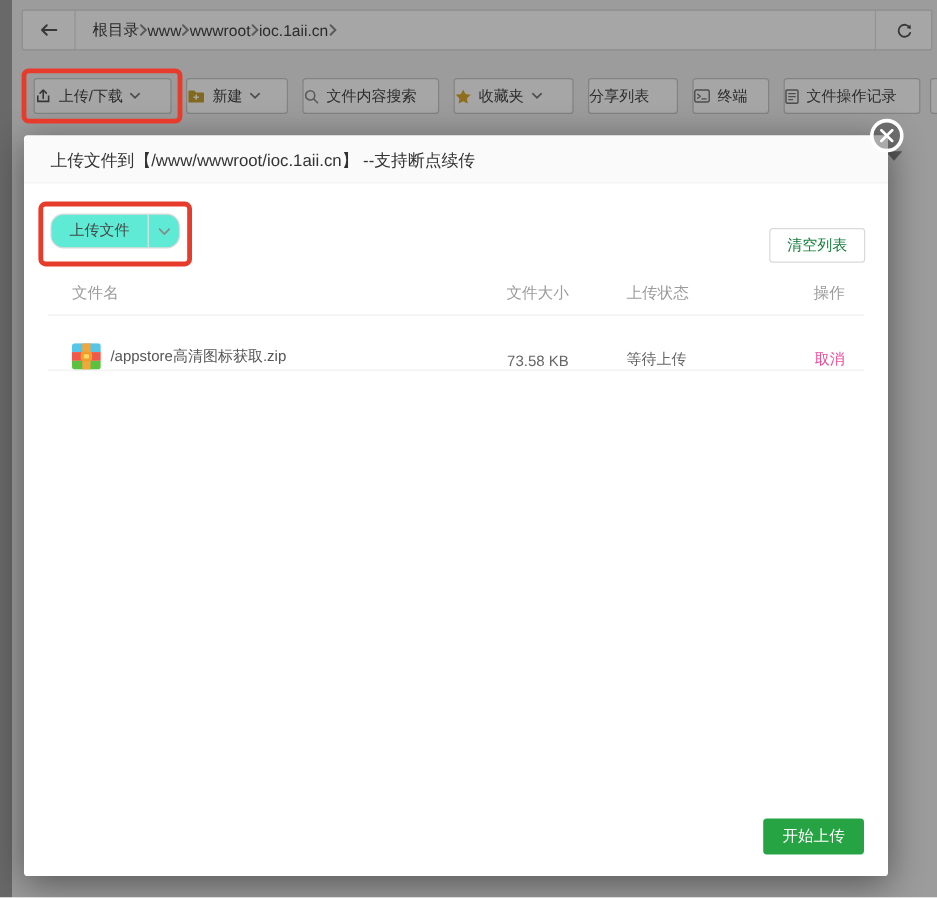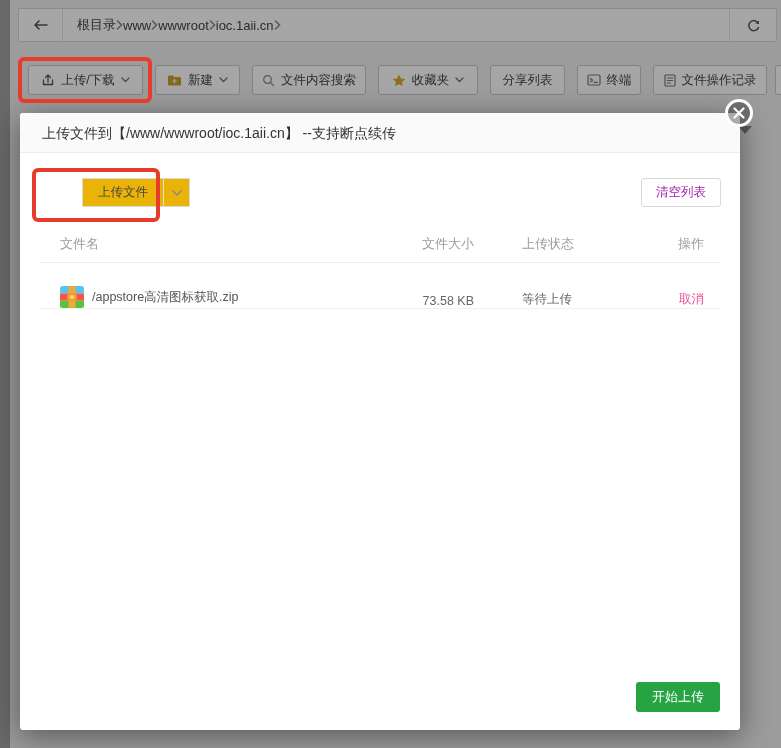--- a/index.html
+++ b/index.html
@@ -17,21 +17,21 @@
                  border-right:1px solid #e2e2e2; cursor:pointer; }
   .breadcrumb { flex:1; display:flex; align-items:center; padding-left:14px; 
                 font-size:13px; color:#444; overflow:hidden; white-space:nowrap; }
   .crumb { cursor:pointer; }
   .crumb-sep { display:flex; align-items:center; }
   .topbar-refresh { width:47px; display:flex; align-items:center; justify-content:center;
                     border-left:1px solid #e2e2e2; cursor:pointer; }
 
   .toolbar { position:absolute; left:28px; top:65px; height:30px; display:flex; gap:12px; }
   .tbtn { height:30px; background:#fff; border:1px solid #c9c9c9; border-radius:3px;
-          display:flex; align-items:center; justify-content:center; gap:6px;
+          display:flex; align-items:center; justify-content:flex-start; gap:6px;
           font-size:12.5px; color:#454545; cursor:pointer; }
   .tbtn-partial { position:absolute; left:775px; top:65px; width:40px; height:30px;
                   background:#fff; border:1px solid #c9c9c9; border-radius:3px; }
 
   .behind-caret { position:absolute; left:738px; top:126px; width:0; height:0;
                   border-left:7px solid transparent; border-right:7px solid transparent;
                   border-top:8px solid #888; }
 
   
   .overlay { position:absolute; inset:0; background:rgba(0,0,0,0.35); z-index:10; }
@@ -40,29 +40,29 @@
   .modal { position:absolute; left:20px; top:113px; width:720px; height:617px;
            background:#fff; border-radius:3px; z-index:20;
            box-shadow:0 6px 30px rgba(0,0,0,0.45); }
   .modal-title { height:40px; line-height:40px; background:#fafafa;
                  border-bottom:1px solid #ececec; padding-left:22px;
                  font-size:14px; color:#333;
                  border-top-left-radius:3px; border-top-right-radius:3px; }
   .modal-body { position:relative; height:577px; }
 
   .split-btn { position:absolute; left:22px; top:25px; height:29px; display:flex;
-               border:1px solid #d9d9d9; border-radius:1px; background:#eab308; cursor:pointer;margin-left:40px; }
+               border:1px solid #d9d9d9; border-radius:11px; background:#5eead4; cursor:pointer; }
   .split-btn-label { display:flex; align-items:center; padding:0 15px;
                      font-size:12.5px; color:#454545; }
   .split-btn-caret { width:26px; display:flex; align-items:center; justify-content:center;
                      border-left:1px solid #e3e3e3; }
 
-  .clear-btn { position:absolute; right:19px; top:25px; height:29px; padding:0 14px;
+  .clear-btn { position:absolute; right:19px; top:37px; height:29px; padding:0 14px;
                background:#fff; border:1px solid #d9d9d9; border-radius:3px;
-               font-size:12.5px; color:#a21caf; cursor:pointer; }
+               font-size:12.5px; color:#15803d; cursor:pointer; }
 
   .ftable { position:absolute; left:20px; right:20px; top:72px; }
   .frow { display:flex; align-items:center; }
   .fhead { height:38px; font-size:13px; color:#9b9b9b; border-bottom:1px solid #efefef; }
   .fbody-row { height:46px; font-size:12.5px; color:#555; border-bottom:1px solid #f0f0f0;align-items:flex-end; }
   .col-name   { width:302px; padding-left:20px; display:flex; align-items:center; gap:8px; }
   .col-size   { width:132px; text-align:right; }
   .col-status { width:106px; margin-left:48px; text-align:left; }
   .col-action { flex:1; text-align:right; padding-right:16px; }
   .size-val, .status-val { color:#666; }

